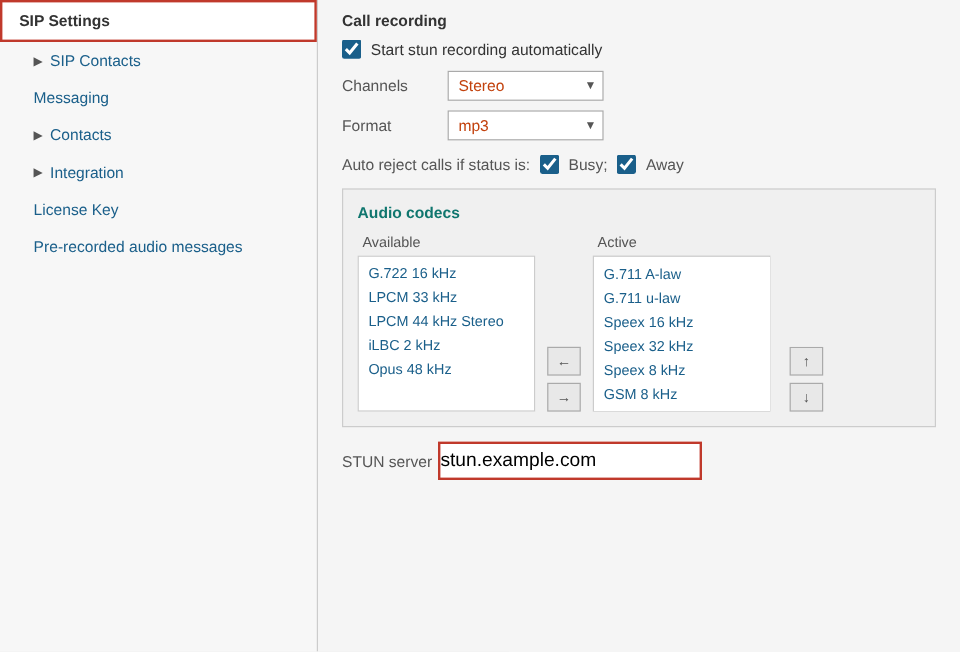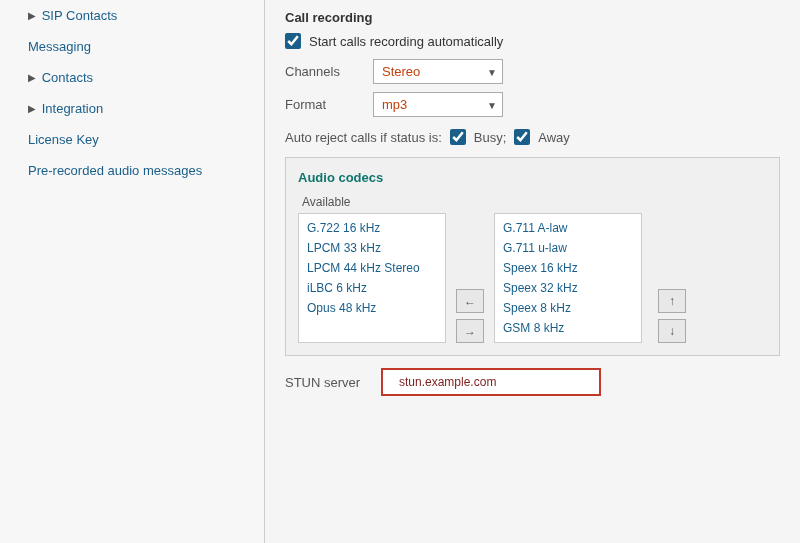--- a/index.html
+++ b/index.html
@@ -211,44 +211,46 @@
       flex-direction: column;
       gap: 6px;
       margin-left: 6px;
       justify-content: center;
     }
 
     
     .stun-row {
       display: flex;
       align-items: center;
-      gap: 16px;
       margin-top: 6px;
     }
 
     .stun-label {
       font-size: 13px;
       color: #555;
       width: 80px;
     }
 
     .stun-input {
       border: 2px solid #c0392b;
-      padding: 5px 16px;
-      font-size: 12px;
+      padding: 5px 0;
+      font-size: 16px;
       width: 220px;
-      color: #7f1d1d;
+      color: #000000;
       outline: none;
       background: #fff;
     }
   </style>
 </head>
 <body>
 
 <div class="sidebar">
+  <div class="sidebar-item active">
+    <span>SIP Settings</span>
+  </div>
   <div class="sidebar-item sub-level">
     <span class="chevron">▶</span>
     <span>SIP Contacts</span>
   </div>
   <div class="sidebar-item sub-level">
     <span>Messaging</span>
   </div>
   <div class="sidebar-item sub-level">
     <span class="chevron">▶</span>
     <span>Contacts</span>
@@ -265,21 +267,21 @@
   </div>
 </div>
 
 <div class="main">
 
   <div class="call-recording-section">
     <div class="section-title">Call recording</div>
 
     <div class="recording-row">
       <input type="checkbox" class="checkbox-input" checked="" style="">
-      <span>Start calls recording automatically</span>
+      <span>Start stun recording automatically</span>
     </div>
 
     <div class="field-row">
       <span class="field-label">Channels</span>
       <div class="dropdown-wrapper">
         <select class="dropdown-select">
           <option>Stereo</option>
           <option>Mono</option>
         </select>
         <span class="dropdown-arrow">▼</span>
@@ -310,31 +312,32 @@
   <div class="audio-codecs-box">
     <div class="codecs-title">Audio codecs</div>
     <div class="codecs-layout">
 
       <div class="codec-column">
         <div class="codec-column-title">Available</div>
         <div class="codec-list-box">
           <div class="codec-item">G.722 16 kHz</div>
           <div class="codec-item">LPCM 33 kHz</div>
           <div class="codec-item">LPCM 44 kHz Stereo</div>
-          <div class="codec-item">iLBC 6 kHz</div>
+          <div class="codec-item">iLBC 2 kHz</div>
           <div class="codec-item">Opus 48 kHz</div>
         </div>
       </div>
 
       <div class="codec-arrows">
         <button class="arrow-btn">←</button>
         <button class="arrow-btn">→</button>
       </div>
 
       <div class="codec-column">
+        <div class="codec-column-title">Active</div>
         <div class="codec-list-box">
           <div class="codec-item">G.711 A-law</div>
           <div class="codec-item">G.711 u-law</div>
           <div class="codec-item">Speex 16 kHz</div>
           <div class="codec-item">Speex 32 kHz</div>
           <div class="codec-item">Speex 8 kHz</div>
           <div class="codec-item">GSM 8 kHz</div>
           <div class="codec-item">G.729 8 kHz</div>
         </div>
       </div>

